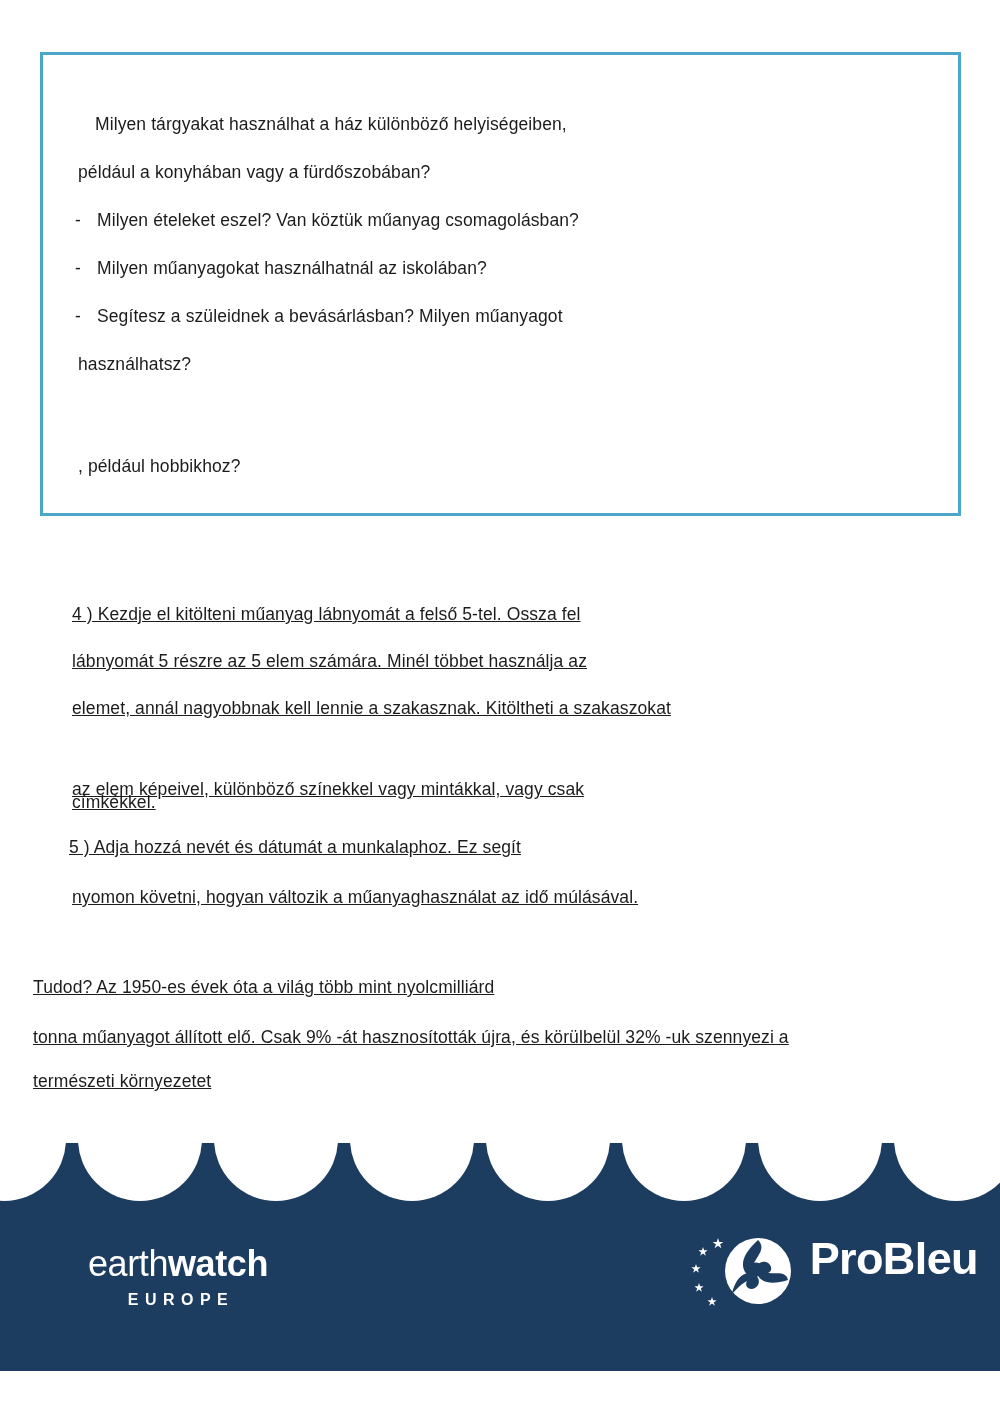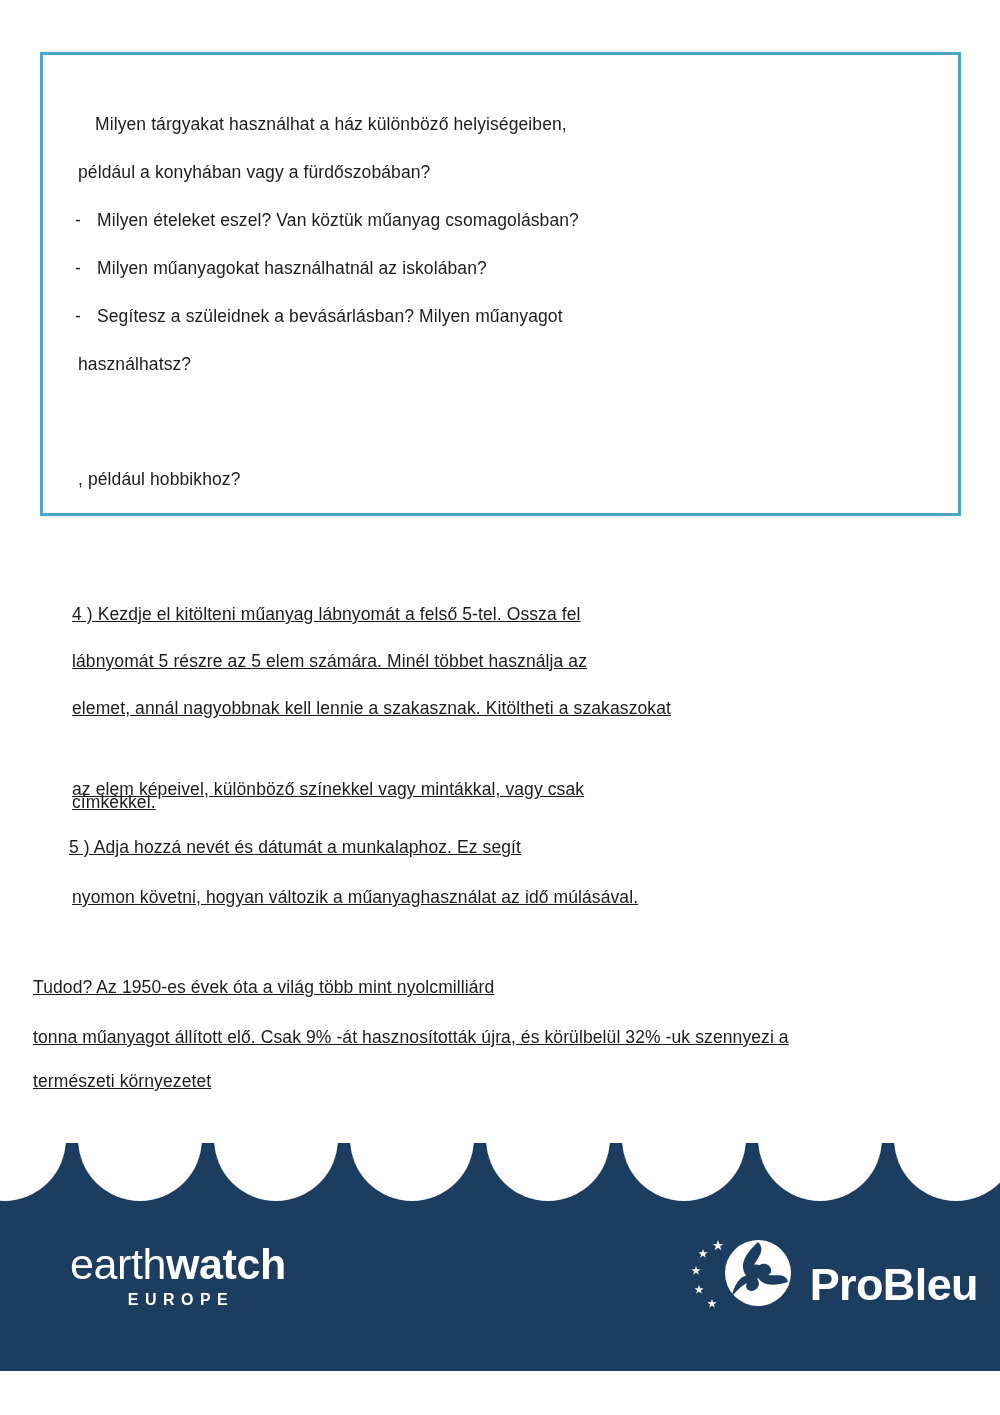--- a/index.html
+++ b/index.html
@@ -100,21 +100,21 @@
   .ew-logo {
     position: absolute;
     left: 28px;
     bottom: 62px;
     width: 300px;
     text-align: center;
     color: #ffffff;
     user-select: none;
   }
   .ew-wordmark {
-    font-size: 43px;
+    font-size: 36px;
     line-height: 48px;
     letter-spacing: -0.4px;
     white-space: nowrap;
   }
   .ew-word-light { font-weight: 300; }
   .ew-word-bold  { font-weight: 700; }
   .ew-sub {
     margin-top: 3px;
     font-size: 16px;
     font-weight: 700;
@@ -122,21 +122,21 @@
     padding-left: 6px;
   }
 
   
   .pb-logo {
     position: absolute;
     right: 22px;
     bottom: 62px;
     height: 74px;
     display: flex;
-    align-items: flex-end;
+    align-items: flex-start;
     gap: 12px;
     color: #ffffff;
     user-select: none;
   }
   .pb-mark { width: 108px; height: 72px; display: block; }
   .pb-wordmark {
     font-size: 45px;
     font-weight: 700;
     letter-spacing: -0.6px;
     line-height: 48px;
@@ -149,21 +149,21 @@
 <div class="page">
 
   <div class="question-box">
     <div class="qb-inner" id="qb-inner">
         <div class="q-line indent" style="top: 58px;">Milyen tárgyakat használhat a ház különböző helyiségeiben,</div>
         <div class="q-line flush" style="top: 106px;">például a konyhában vagy a fürdőszobában?</div>
         <div class="q-line bullet" style="top: 154px;"><span class="dash">-</span><span>Milyen ételeket eszel? Van köztük műanyag csomagolásban?</span></div>
         <div class="q-line bullet" style="top: 202px;"><span class="dash">-</span><span>Milyen műanyagokat használhatnál az iskolában?</span></div>
         <div class="q-line bullet" style="top: 250px;"><span class="dash">-</span><span>Segítesz a szüleidnek a bevásárlásban? Milyen műanyagot</span></div>
         <div class="q-line flush" style="top: 298px;">használhatsz?</div>
-        <div class="q-line flush" style="top: 413px;">, például hobbikhoz?</div>
+        <div class="q-line flush" style="top: 400px;">, például hobbikhoz?</div>
       </div>
   </div>
 
   <div id="body-text">
       <div class="doc-line" style="left: 72px; top: 603px;">4  ) Kezdje el kitölteni műanyag lábnyomát a felső 5-tel. Ossza fel</div>
       <div class="doc-line" style="left: 72px; top: 650px;">lábnyomát 5 részre az 5 elem számára. Minél többet használja az</div>
       <div class="doc-line" style="left: 72px; top: 697px;">elemet, annál nagyobbnak kell lennie a szakasznak. Kitöltheti a szakaszokat</div>
       <div class="doc-line" style="left: 72px; top: 778px;">az elem képeivel, különböző színekkel vagy mintákkal, vagy csak</div>
       <div class="doc-line" style="left: 72px; top: 791px;"> címkékkel.</div>
       <div class="doc-line" style="left: 69px; top: 836px;">5  ) Adja hozzá nevét és dátumát a munkalaphoz. Ez segít</div>

